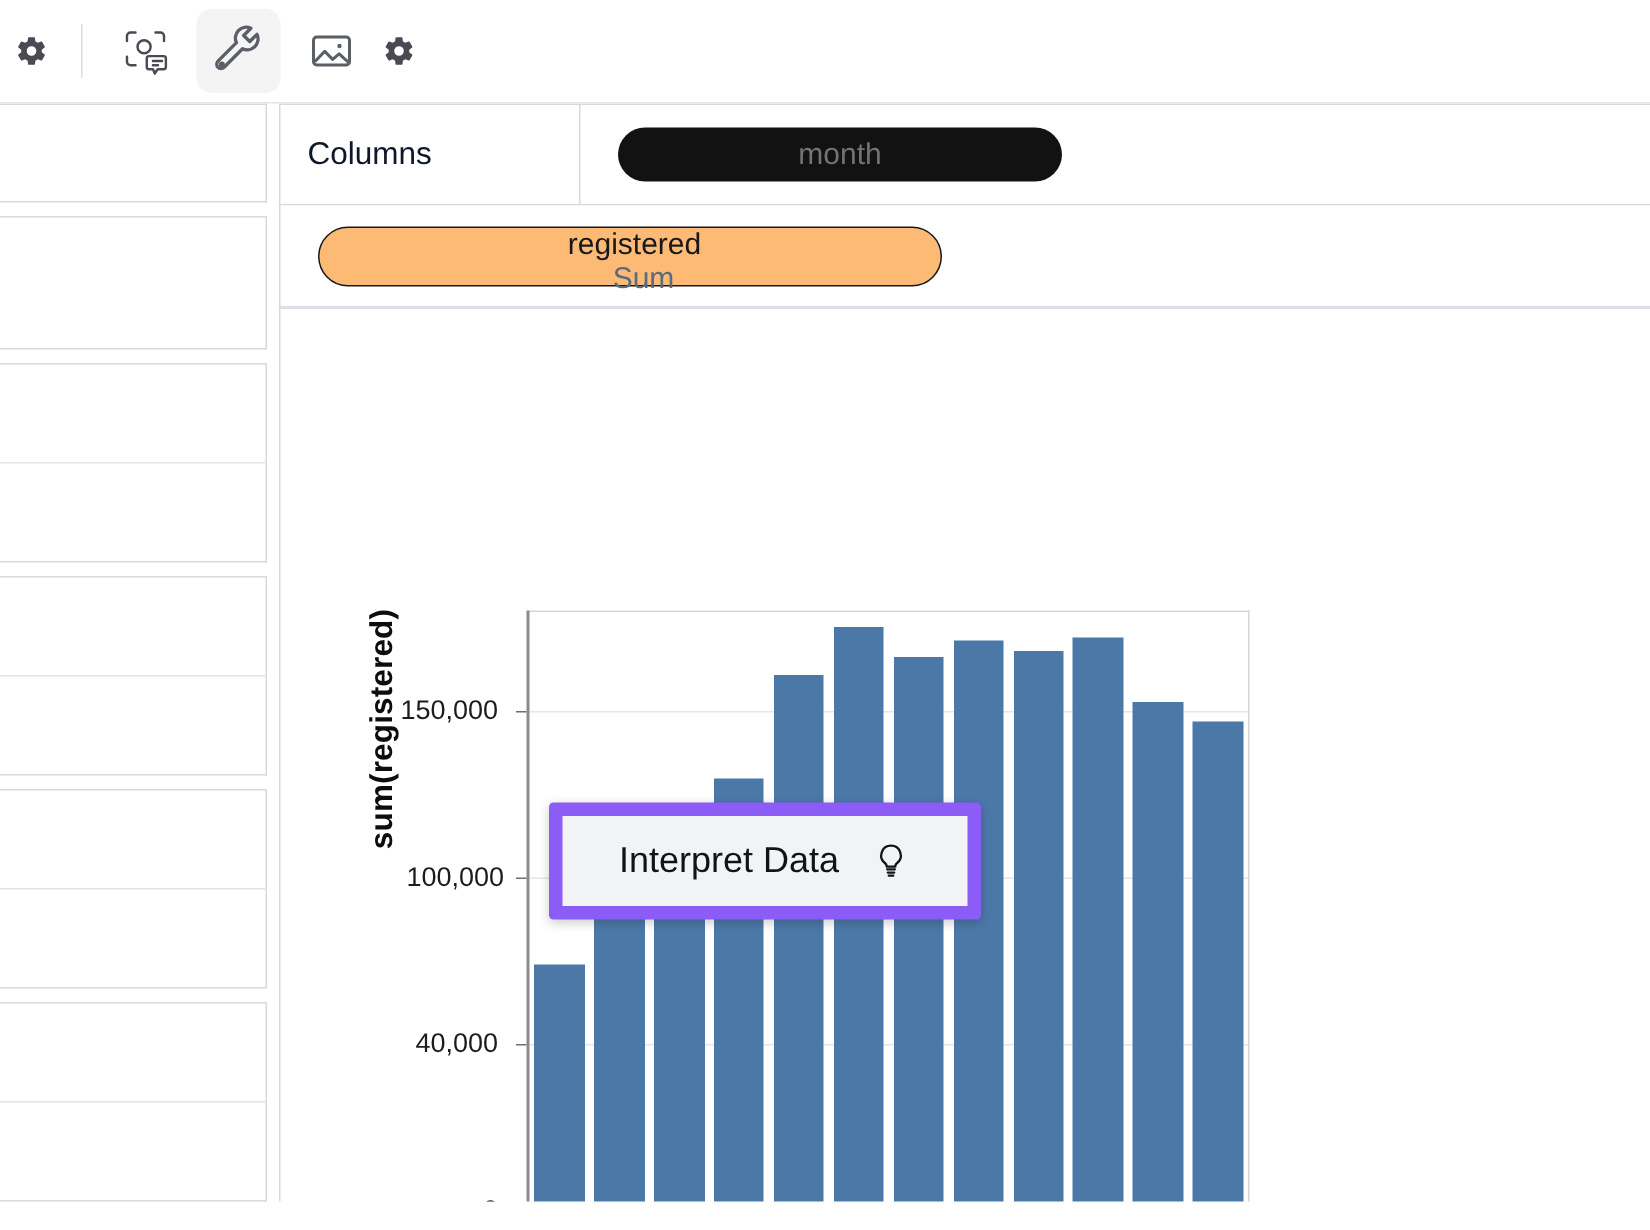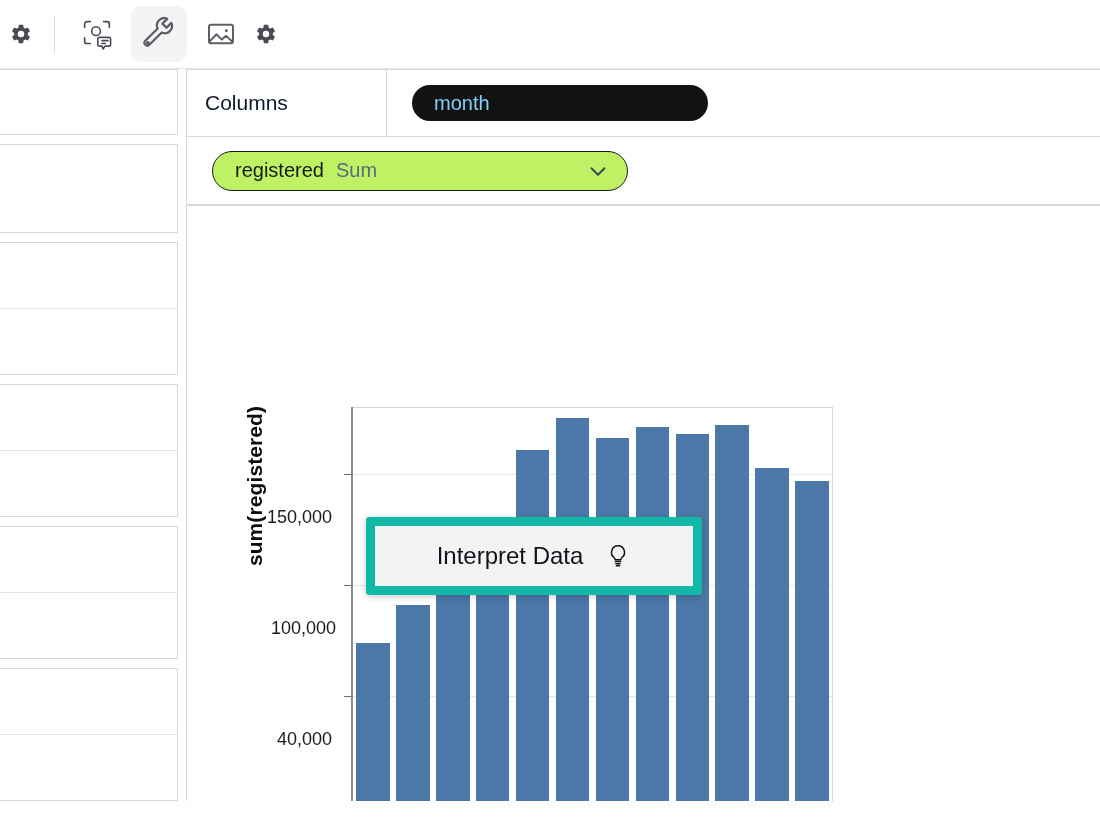--- a/index.html
+++ b/index.html
@@ -64,36 +64,38 @@
   .shelf-label {
     width: 200px; display: flex; align-items: center;
     padding-left: 18px;
     font-size: 21px; color: #0f172a;
     border-right: 1px solid #d5dae0;
   }
   .shelf-content { flex: 1; display: flex; align-items: center; padding-left: 25px; }
 
   .pill-dark {
     height: 36px; min-width: 296px;
-    background: #121212; color: #7dd3fc;
+    background: #121212; color: #737373;
     border-radius: 18px;
     display: flex; align-items: center;
     padding: 0 22px;
     font-size: 20px;
     cursor: pointer;
+    justify-content: center;
   }
   .pill-light {
     height: 40px; width: 416px;
-    background: #bef264; color: #16191c;
+    background: #fdba74; color: #16191c;
     border: 1.6px solid #16191c;
     border-radius: 20px;
     display: flex; align-items: center;
     padding: 0 16px 0 22px;
     font-size: 20px;
     cursor: pointer;
+    flex-direction: column;
   }
   .pill-light .agg { color: #5a6b80; margin-left: 12px; }
   .pill-light .chev { margin-left: auto; display: flex; align-items: center; color: #384859; }
 
   .viz-panel {
     position: relative;
     border: 1px solid #d5dae0; border-right: none; border-bottom: none;
     height: 596px; background: #fff; overflow: hidden;
   }
 
@@ -104,36 +106,36 @@
   .y-axis-title {
     position: absolute;
     left: -62px; top: 268px;
     width: 260px; text-align: center;
     transform: rotate(-90deg);
     font-size: 21px; font-weight: bold; color: #0d0d0d;
     letter-spacing: 0.1px;
   }
   .ytick {
     position: absolute; right: 0; width: 120px; text-align: right;
-    font-size: 18px; color: #1c1c1c; transform: translateY(-50%); margin-top: 43px;
+    font-size: 18px; color: #1c1c1c; transform: translateY(-50%);
   }
   .ytick-mark {
     position: absolute; width: 7px; height: 1px; background: #6e6e6e;
   }
   .gridline { position: absolute; height: 1px; background: #e6e6e6; }
   .plot-border-top { position: absolute; height: 1px; background: #d6d6d6; }
   .plot-border-right { position: absolute; width: 1px; background: #d6d6d6; }
   .axis-line-y { position: absolute; width: 2px; background: #888c8f; }
   .bar { position: absolute; background: #4c78a8; }
 
   
   .interpret-card {
     position: absolute;
-    left: 179px; top: 311px; width: 336px; height: 78px;
-    background: #14b8a6;
+    left: 179px; top: 329px; width: 288px; height: 78px;
+    background: #8b5cf6;
     border-radius: 3px;
     box-shadow: 0 2px 7px rgba(0,0,0,0.20);
     padding: 9px;
     cursor: pointer;
   }
   .interpret-inner {
     width: 100%; height: 100%;
     background: #f2f3f5;
     display: flex; align-items: center; justify-content: center;
     gap: 22px;

